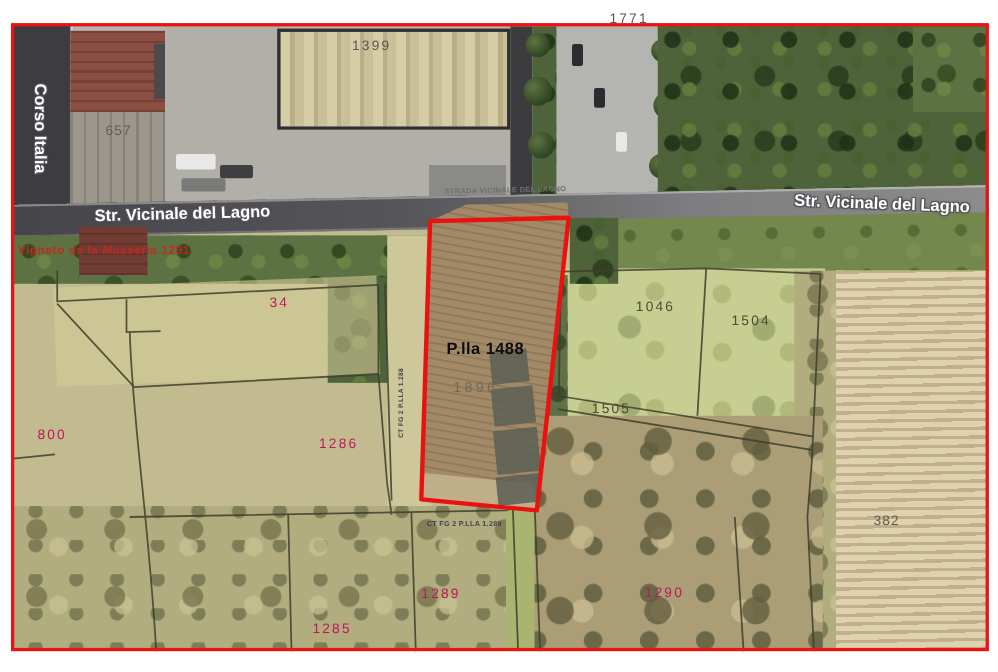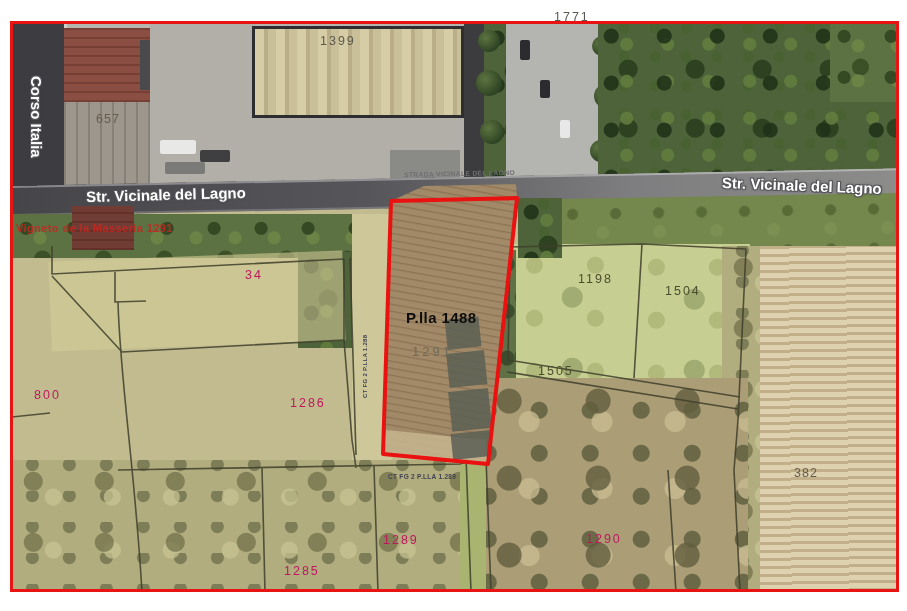--- a/index.html
+++ b/index.html
@@ -181,30 +181,30 @@
   <div class="abs street-label corso" style="left:28px;top:76px;height:104px;font-size:15px;">Corso Italia</div>
   <div class="abs street-label" style="left:86px;top:186px;transform:rotate(-1.5deg);">Str. Vicinale del Lagno</div>
   <div class="abs street-label-small" style="left:404px;top:170px;transform:rotate(-1.2deg);">STRADA VICINALE DEL LAGNO</div>
   <div class="abs street-label" style="left:722px;top:177px;transform:rotate(2.2deg);">Str. Vicinale del Lagno</div>
 
   <div class="abs red-note" style="left:16px;top:222px;">Vigneto de la Masseria 1291</div>
   <div class="abs ct-text" style="left:362px;top:398px;transform:rotate(-90deg);transform-origin:0 0;font-size:6px;">CT FG 2 P.LLA 1.288</div>
   <div class="abs ct-text" style="left:388px;top:473px;">CT FG 2 P.LLA 1.289</div>
 
   <div class="abs plla-bold" style="left:406px;top:309px;">P.lla 1488</div>
-  <div class="abs plla-num" style="left:412px;top:344px;">1291</div>
+  <div class="abs plla-num" style="left:412px;top:344px;">1896</div>
 
   <div class="abs" style="left:0;top:0;width:907px;height:611px;pointer-events:none;">
       <div class="plabel dim" style="left: 320px; top: 34px;">1399</div>
       <div class="plabel dim" style="left: 534px; top: 10px; margin-left: 20px;">1771</div>
       <div class="plabel soil" style="left: 96px; top: 112px;">657</div>
       <div class="plabel" style="left: 245px; top: 268px;">34</div>
       <div class="plabel" style="left: 34px; top: 388px;">800</div>
       <div class="plabel" style="left: 290px; top: 396px;">1286</div>
-      <div class="plabel olive" style="left: 578px; top: 272px;">1198</div>
+      <div class="plabel olive" style="left: 578px; top: 272px;">1046</div>
       <div class="plabel olive" style="left: 665px; top: 284px;">1504</div>
       <div class="plabel olive" style="left: 538px; top: 364px;">1505</div>
       <div class="plabel" style="left: 586px; top: 488px; margin-top: 44px;">1290</div>
       <div class="plabel soil" style="left: 794px; top: 466px;">382</div>
       <div class="plabel" style="left: 383px; top: 533px;">1289</div>
       <div class="plabel" style="left: 284px; top: 564px;">1285</div>
     </div>
 
   <div class="abs map-frame" style="border-color: rgb(232, 20, 20);"></div>
 </div>

